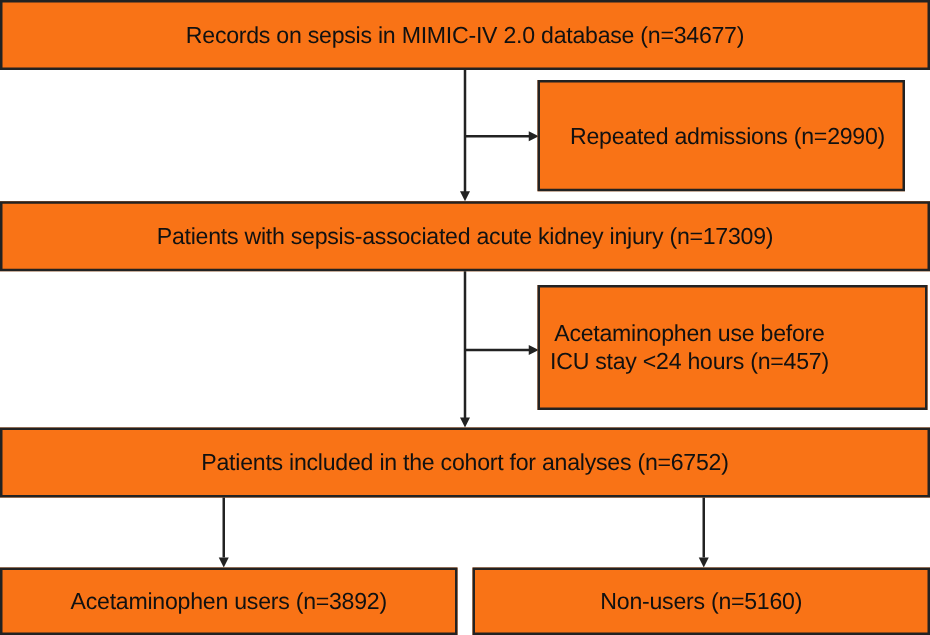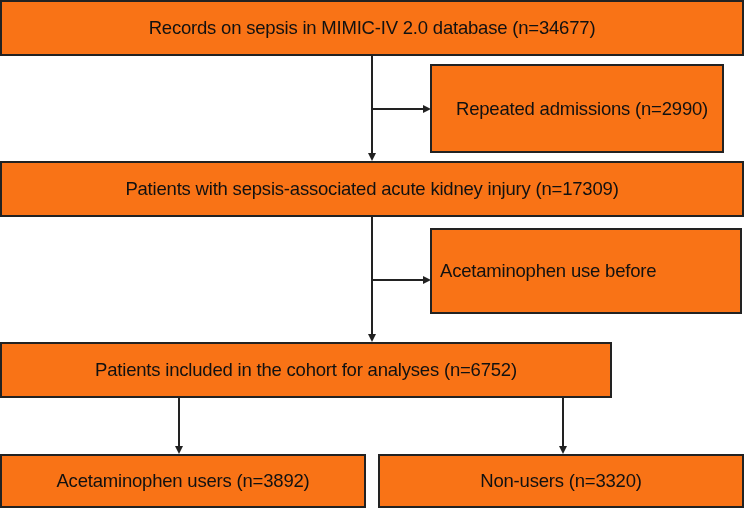--- a/index.html
+++ b/index.html
@@ -40,33 +40,34 @@
 
 <div class="box main" style="left:0; top:161px; width:744px; height:56px;text-align:right;">
   <span>Patients with sepsis-associated acute kidney injury (n=17309)</span>
 </div>
 
 <div class="vline" style="left:371px; top:217px; height:118px;"></div>
 <div class="arrow-down" style="left:368px; top:334px;"></div>
 <div class="hline" style="left:372px; top:279px; width:52px;"></div>
 <div class="arrow-right" style="left:423px; top:276px;"></div>
 
-<div class="box excl" style="left:430px; top:228px; width:312px; height:86px;text-align:center;">
+<div class="box excl" style="left:430px; top:228px; width:312px; height:100px;text-align:center;">
   <div class="excl-lines">
     <span>Acetaminophen use before</span>
+    <span>ICU stay &lt;24 hours (n=457)</span>
   </div>
 </div>
 
-<div class="box main" style="left:0; top:342px; width:612px; height:56px;">
+<div class="box main" style="left:0; top:342px; width:744px; height:56px;">
   <span>Patients included in the cohort for analyses (n=6752)</span>
 </div>
 
 <div class="vline" style="left:178px; top:398px; height:48px;"></div>
 <div class="arrow-down" style="left:175px; top:446px;"></div>
 <div class="vline" style="left:562px; top:398px; height:48px;"></div>
 <div class="arrow-down" style="left:559px; top:446px;"></div>
 
 <div class="box main" style="left:0; top:454px; width:366px; height:54px;">
   <span>Acetaminophen users (n=3892)</span>
 </div>
 <div class="box main" style="left:378px; top:454px; width:366px; height:54px;">
-  <span>Non-users (n=3320)</span>
+  <span>Non-users (n=5160)</span>
 </div>
 
 </body></html>

